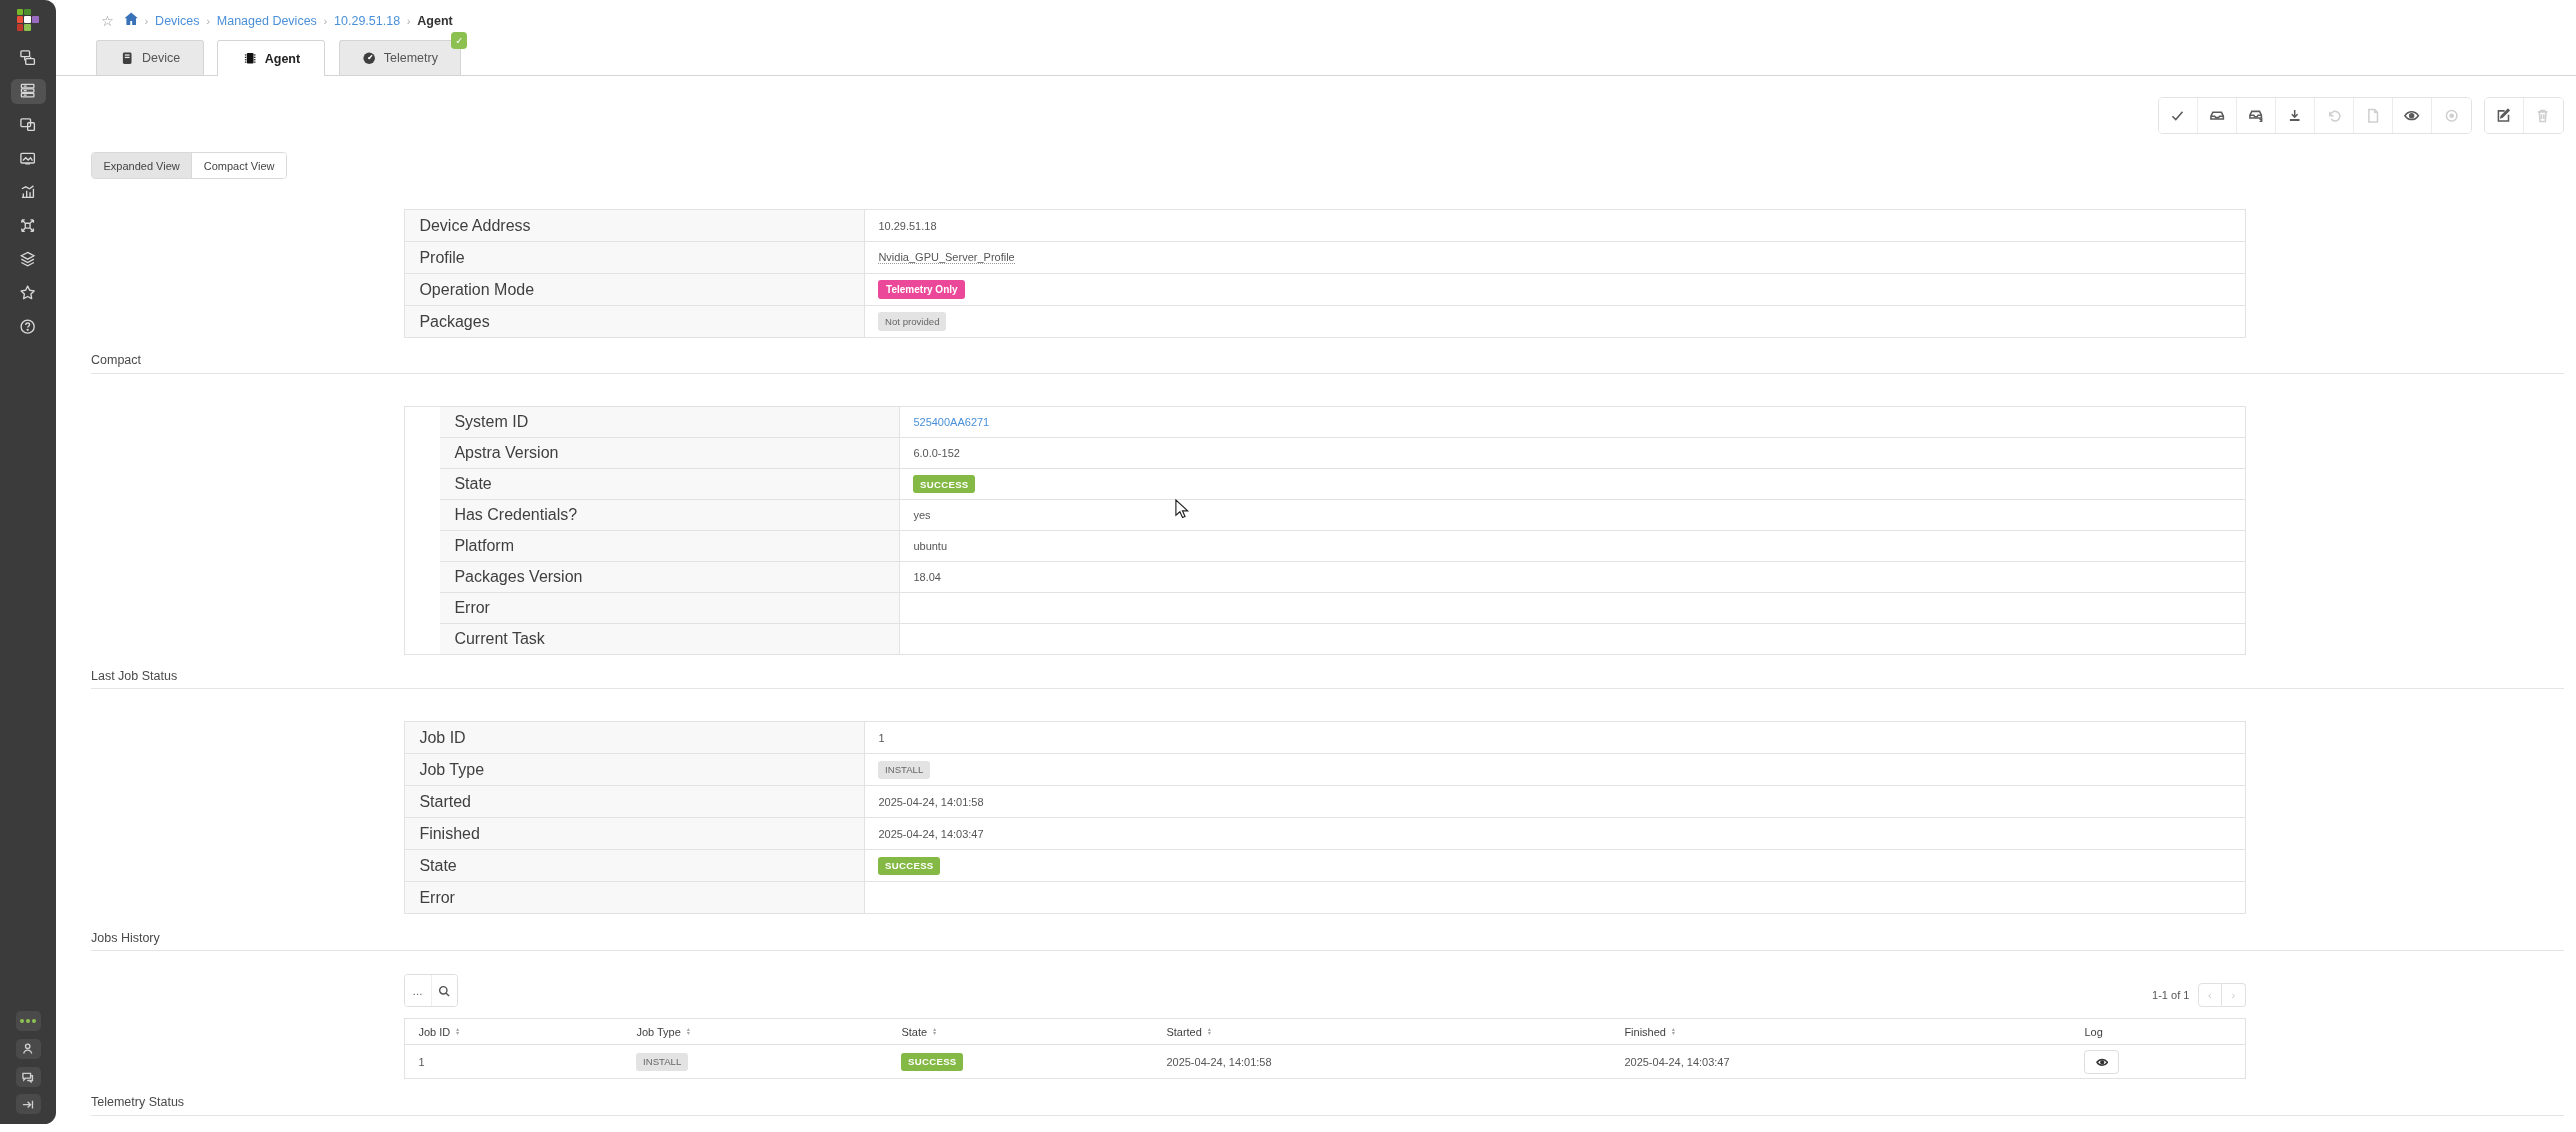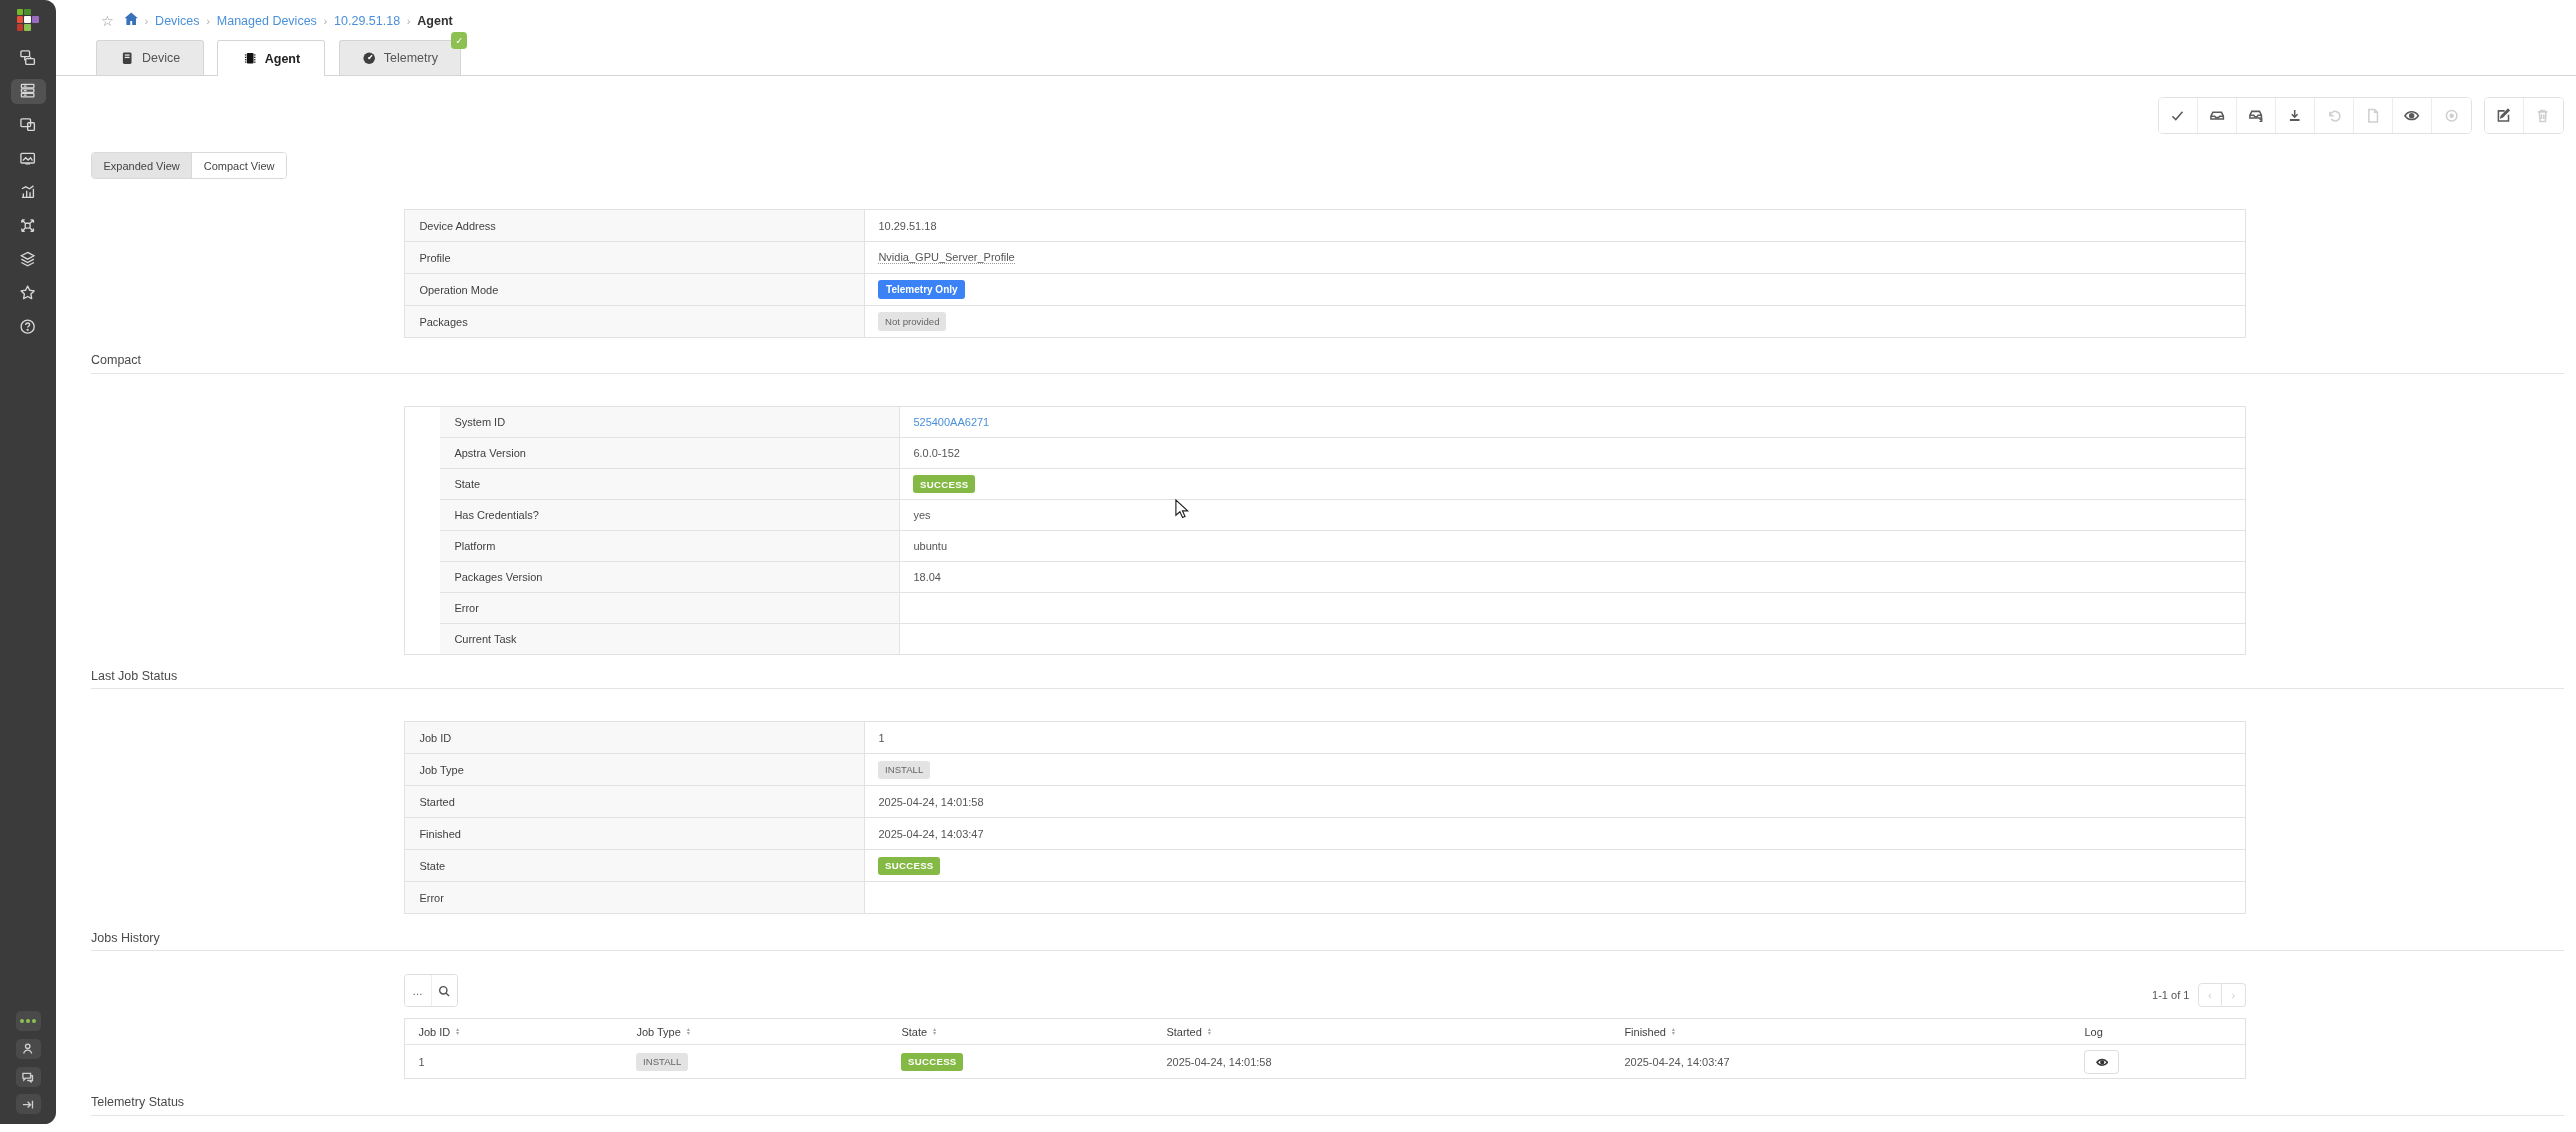--- a/index.html
+++ b/index.html
@@ -56,27 +56,27 @@
   .view-toggle { margin-top:18px; display:flex; width:fit-content; border:1px solid #d9d9d9; border-radius:3.8px; overflow:hidden; }
   .vt-btn { height:25px; padding:0 11.5px; display:flex; align-items:center; font-size:11px; color:#444; background:#fff; cursor:pointer; }
   .vt-btn.active { background:#e4e4e4; }
   .vt-btn + .vt-btn { border-left:1px solid #d9d9d9;text-align:center; }
 
   .section-title { margin-top:16.3px; font-size:12.5px; color:#4a4a4a; padding-bottom:5.8px; border-bottom:1px solid #e4e4e4; }
 
   .kv-table { margin-left:313px; margin-top:30px; width:1842px; border:1px solid #e2e2e2; }
   .kv-row { display:flex; border-top:1px solid #e2e2e2; }
   .kv-row:first-of-type { border-top:none; }
-  .kv-label { width:460px; background:#f8f8f8; border-right:1px solid #e2e2e2; padding:0 0 0 14.4px; font-size:11px; color:#3f3f3f; display:flex; align-items:center; height:30px; }
+  .kv-label { width:460px; background:#f8f8f8; border-right:1px solid #e2e2e2; padding:0 0 0 14.4px; font-size:16px; color:#3f3f3f; display:flex; align-items:center; height:30px; }
   .kv-value { flex:1; padding-left:13.4px; display:flex; align-items:center; font-size:11px; color:#555; height:30px; }
   .cfg .kv-label, .cfg .kv-value, .job .kv-label, .job .kv-value { height:31px; }
 
   .val.link { color:#4a90d9; cursor:pointer; }
   .val.profile-link { color:#555; border-bottom:1px dotted #999; cursor:pointer; }
-  .val.badge-purple { background:#3b82f6; color:#fff; font-size:10px; font-weight:bold; padding:3.8px 7.7px; border-radius:2.9px; }
+  .val.badge-purple { background:#ec4899; color:#fff; font-size:10px; font-weight:bold; padding:3.8px 7.7px; border-radius:2.9px; }
   .val.badge-gray { background:#e3e3e3; color:#666; font-size:9.6px; padding:3.8px 6.7px; border-radius:2.9px; }
   .val.badge-success { background:#85b945; color:#fff; font-size:9.6px; font-weight:bold; padding:3.8px 6.7px; border-radius:2.9px; letter-spacing:0.3px; }
 
   
   .jh-controls { margin-top:23px; margin-left:313px; width:1842px; display:flex; align-items:flex-end; justify-content:space-between; }
   .jh-left { display:flex; border:1px solid #ddd; border-radius:3.8px; overflow:hidden; }
   .jh-ctl-btn { width:26px; height:31px; background:#fff; display:flex; align-items:center; justify-content:center; cursor:pointer; }
   .jh-ctl-btn + .jh-ctl-btn { border-left:1px solid #eee; }
   .jh-ctl-btn svg { stroke:#555; fill:none; stroke-width:1.5; }
   .jh-right { display:flex; align-items:center; gap:8.6px; }

